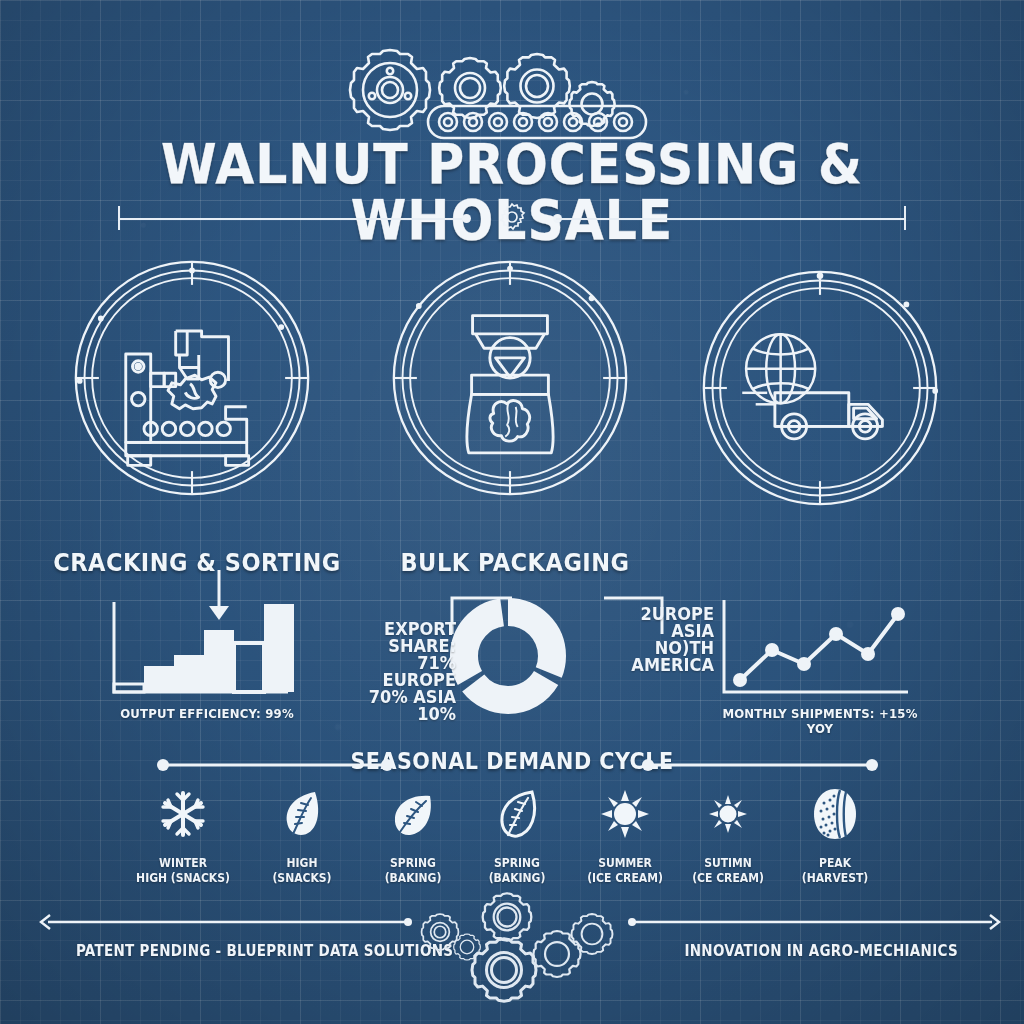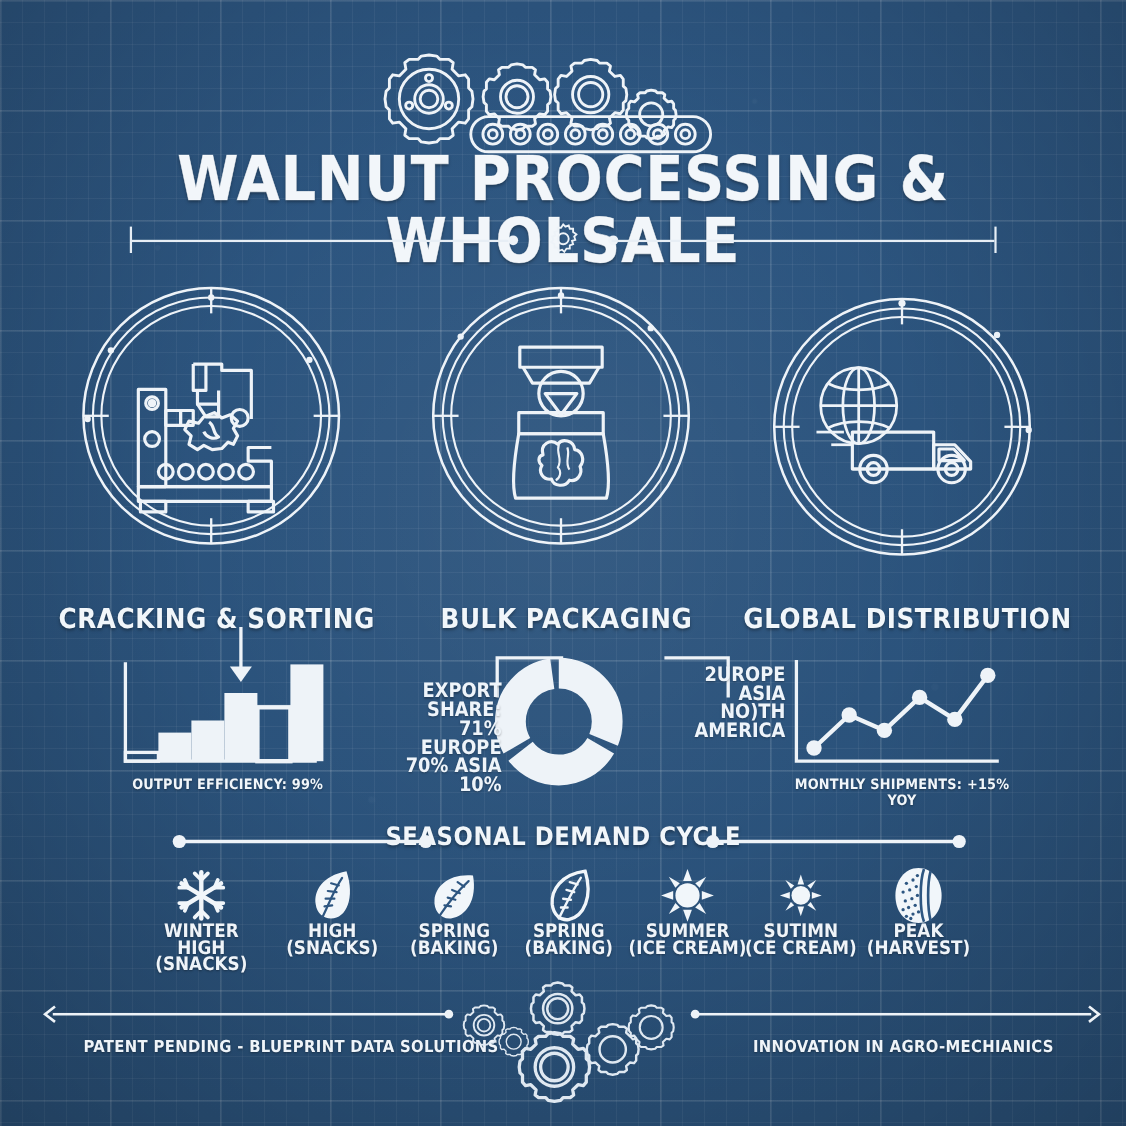--- a/index.html
+++ b/index.html
@@ -83,23 +83,23 @@
   
   #season-head{
     position:absolute;left:0;right:0;top:748px;text-align:center;
     font-family:"DejaVu Sans Condensed","Liberation Sans",sans-serif;
     font-weight:700;font-size:23px;letter-spacing:.5px;color:#f1f6fa;
     text-shadow:0 2px 3px rgba(0,0,0,.35);
   }
   .season-item{position:absolute;width:130px;text-align:center;}
   .season-icon{height:52px;display:flex;align-items:center;justify-content:center;}
   .season-cap{
-    margin-top:0;
+    margin-top:16px;
     font-family:"DejaVu Sans Condensed","Liberation Sans",sans-serif;
-    font-weight:700;font-size:17px;line-height:15px;color:#eff4f9;
+    font-weight:700;font-size:12px;line-height:15px;color:#eff4f9;
     text-shadow:0 1px 2px rgba(0,0,0,.35);
   }
 
   
   .footline{
     position:absolute;
     font-family:"DejaVu Sans Condensed","Liberation Sans",sans-serif;
     font-weight:700;font-size:15px;letter-spacing:.3px;color:#eff4f9;
     text-shadow:0 1px 2px rgba(0,0,0,.35);
   }
@@ -311,21 +311,20 @@
             <circle cx="98" cy="165" r="6"></circle>
           <circle cx="172" cy="165" r="13"></circle>
             <circle cx="172" cy="165" r="6"></circle>
 
           <line x1="44" y1="130" x2="70" y2="130" stroke-width="2.6"></line>
           <line x1="58" y1="142" x2="78" y2="142" stroke-width="2.6"></line>
         </g>
       </g>
     </svg>
   </div>
-  <div class="seclabel" style="left:665px;top:548px;">GLOBAL DISTRIBUTION</div>
 
   <div class="abs" style="left:98px;top:588px;">
     <svg width="215" height="115" viewBox="0 0 215 115">
       <g stroke="#eef3f8" fill="none" stroke-width="3">
         <path d="M16 14 L16 104 L190 104"></path>
       </g>
       <g fill="#eef3f8">
         <rect x="16" y="96" width="30" height="8" fill="none" stroke="#eef3f8" stroke-width="3"></rect>
         <rect x="46" y="78" width="30" height="26"></rect>
         <rect x="76" y="67" width="30" height="37"></rect>

